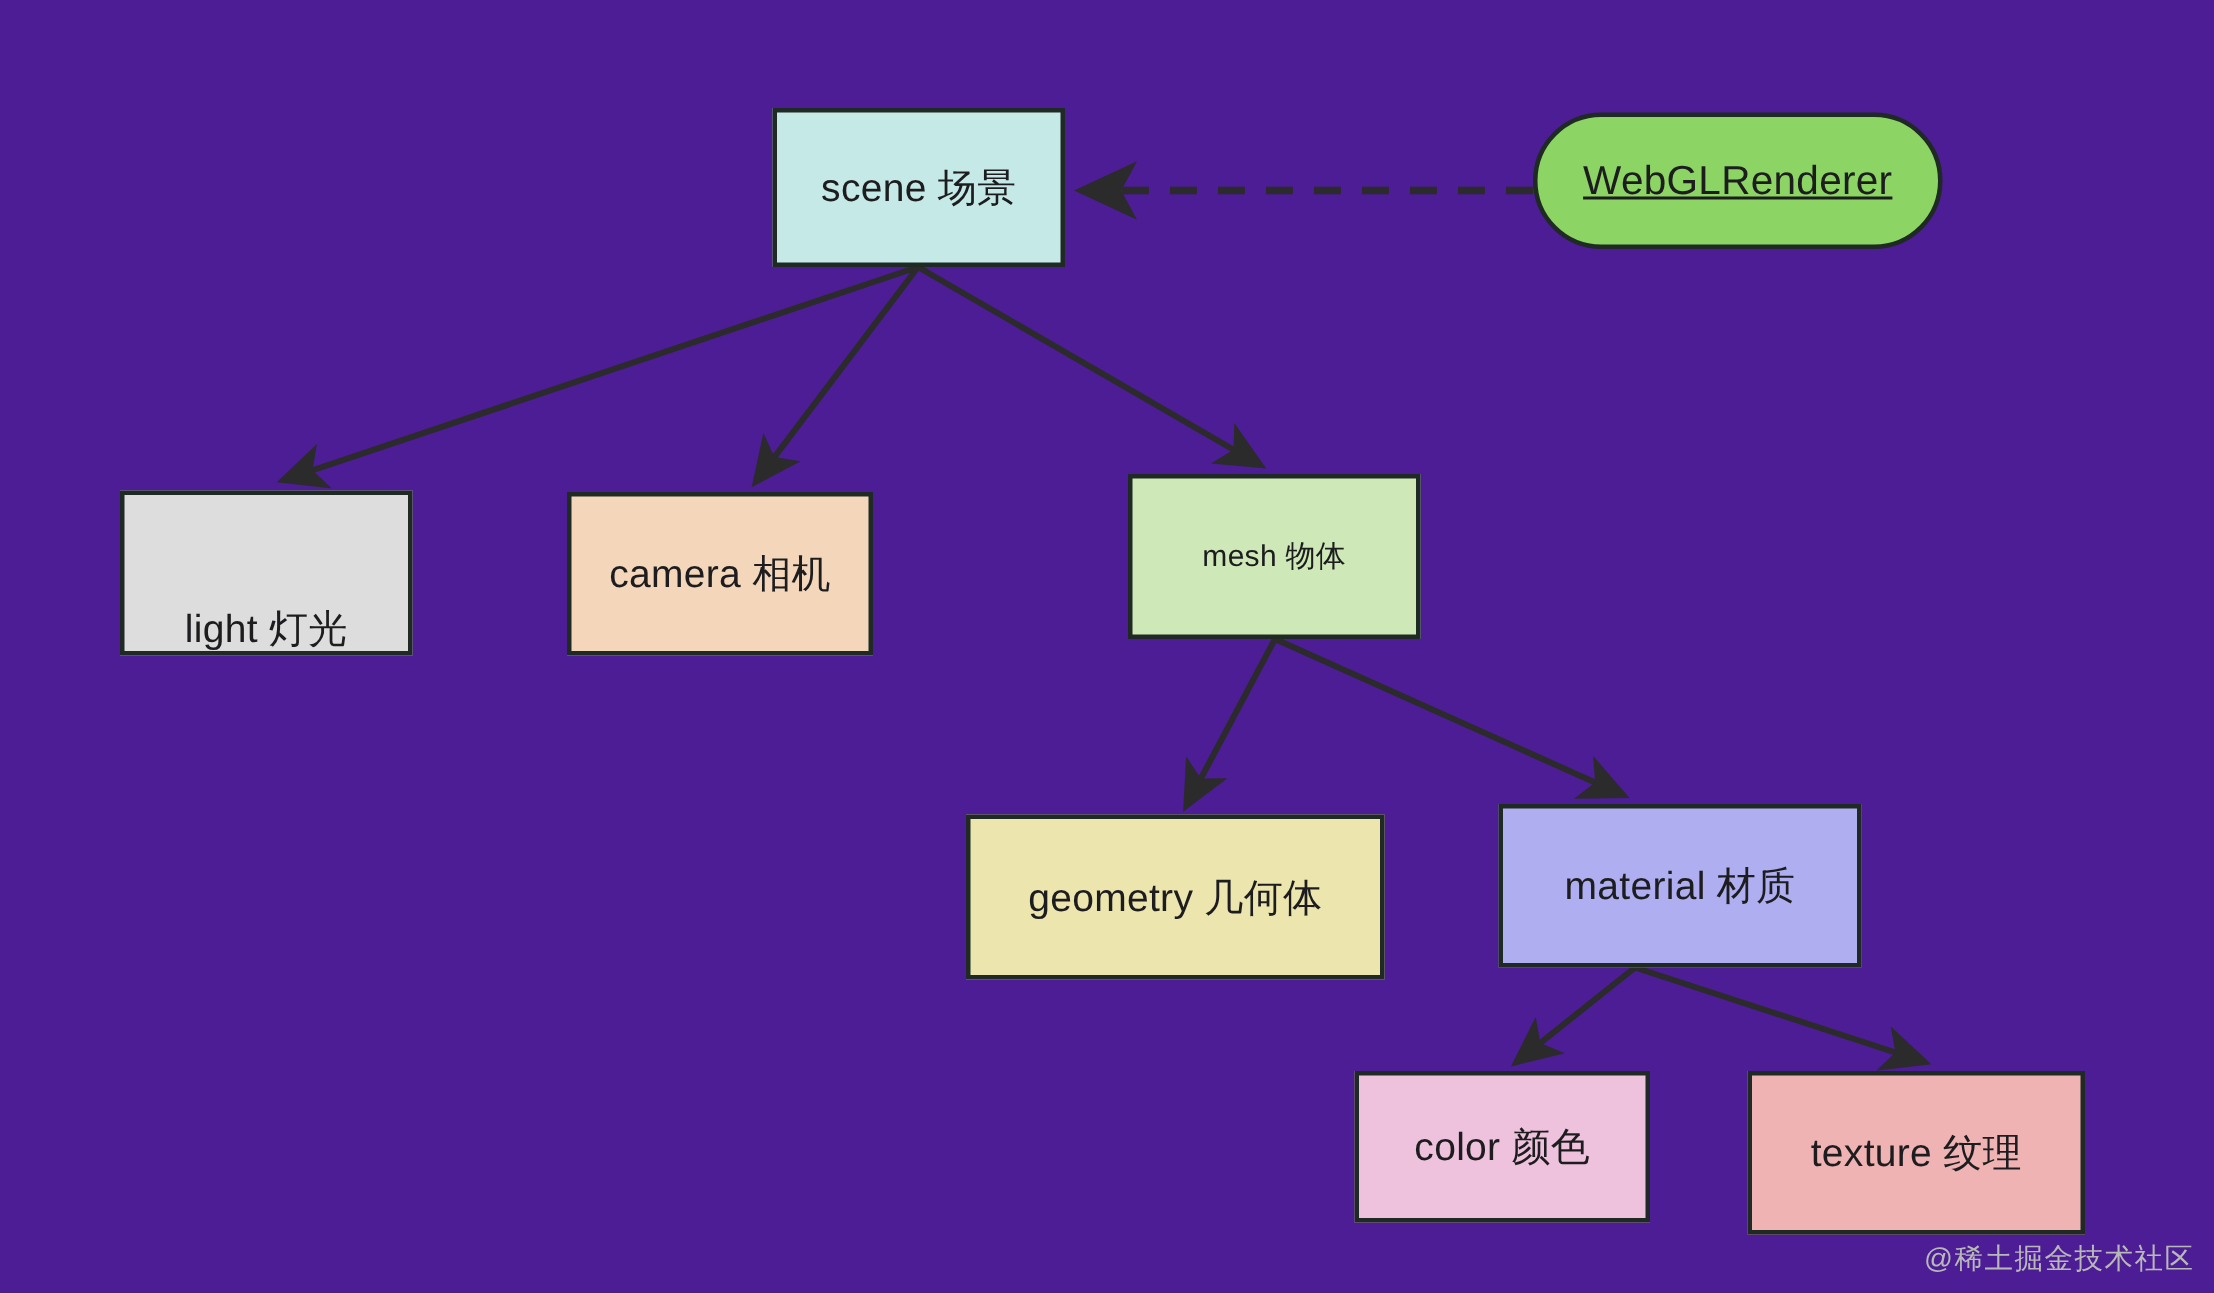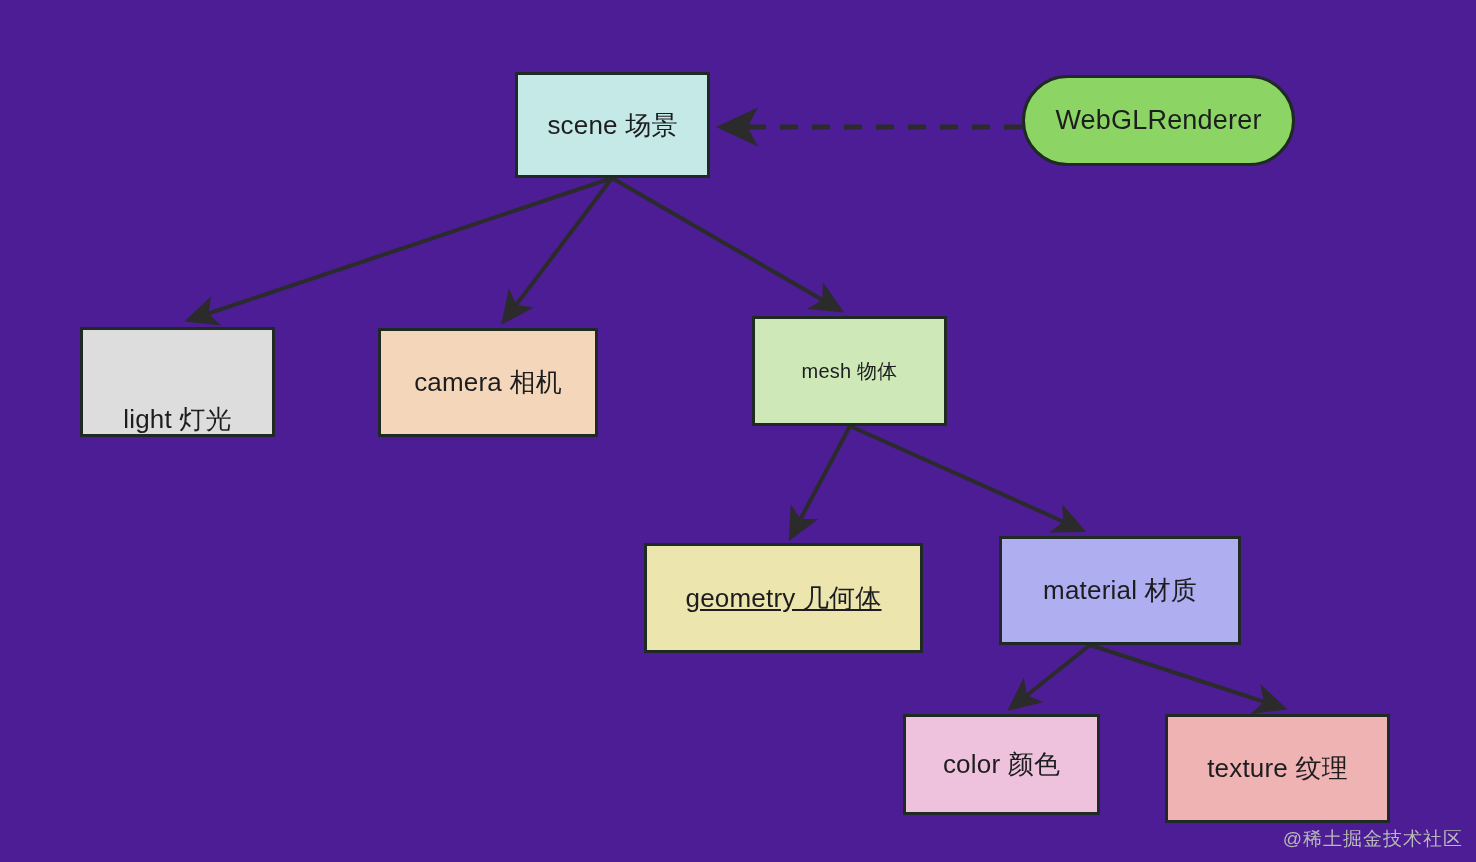--- a/index.html
+++ b/index.html
@@ -79,33 +79,33 @@
         <line x1="850" y1="426" x2="1082" y2="530" stroke="#2b2b2b" stroke-width="4" stroke-linecap="butt" marker-end="url(#arrowhead)"></line>
         <line x1="1090" y1="645" x2="1011" y2="708" stroke="#2b2b2b" stroke-width="4" stroke-linecap="butt" marker-end="url(#arrowhead)"></line>
         <line x1="1090" y1="645" x2="1283" y2="708" stroke="#2b2b2b" stroke-width="4" stroke-linecap="butt" marker-end="url(#arrowhead)"></line>
       </g>
   </svg>
 
   <div id="nodes-layer">
       <div class="node" style="left: 515px; top: 72px; width: 195px; height: 106px; background: rgb(197, 233, 231); border-color: rgb(31, 42, 36); color: rgb(29, 29, 32); font-size: 26px;">
         <span class="node-label">scene 场景</span>
       </div>
-      <div class="node rounded" style="left: 1022px; top: 75px; width: 273px; height: 91px; background: rgb(140, 213, 100); border-color: rgb(31, 42, 36); color: rgb(29, 29, 32); font-size: 27px;">
+      <div class="node rounded" style="left: 1022px; top: 75px; width: 273px; height: 91px; background: rgb(140, 213, 100); border-color: rgb(31, 42, 36); color: rgb(29, 29, 32); font-size: 27px; text-decoration: underline;">
         <span class="node-label">WebGLRenderer</span>
       </div>
       <div class="node" style="left: 80px; top: 327px; width: 195px; height: 110px; background: rgb(221, 221, 221); border-color: rgb(31, 42, 36); color: rgb(29, 29, 32); font-size: 26px; align-items: flex-end;">
         <span class="node-label">light 灯光</span>
       </div>
-      <div class="node" style="left: 378px; top: 328px; width: 220px; height: 109px; background: rgb(244, 215, 187); border-color: rgb(31, 42, 36); color: rgb(29, 29, 32); font-size: 26px;">
+      <div class="node" style="left: 378px; top: 328px; width: 204px; height: 109px; background: rgb(244, 215, 187); border-color: rgb(31, 42, 36); color: rgb(29, 29, 32); font-size: 26px;">
         <span class="node-label">camera 相机</span>
       </div>
       <div class="node" style="left: 752px; top: 316px; width: 195px; height: 110px; background: rgb(206, 233, 183); border-color: rgb(31, 42, 36); color: rgb(29, 29, 32); font-size: 20px;">
         <span class="node-label">mesh 物体</span>
       </div>
-      <div class="node" style="left: 644px; top: 543px; width: 279px; height: 110px; background: rgb(236, 229, 174); border-color: rgb(31, 42, 36); color: rgb(29, 29, 32); font-size: 26px; text-decoration: underline;">
+      <div class="node" style="left: 644px; top: 543px; width: 279px; height: 110px; background: rgb(236, 229, 174); border-color: rgb(31, 42, 36); color: rgb(29, 29, 32); font-size: 26px;">
         <span class="node-label">geometry 几何体</span>
       </div>
       <div class="node" style="left: 967px; top: 536px; width: 242px; height: 109px; background: rgb(174, 174, 240); border-color: rgb(31, 42, 36); color: rgb(29, 29, 32); font-size: 26px; margin-left: 32px;">
         <span class="node-label">material 材质</span>
       </div>
       <div class="node" style="left: 903px; top: 714px; width: 197px; height: 101px; background: rgb(238, 194, 221); border-color: rgb(31, 42, 36); color: rgb(29, 29, 32); font-size: 26px;">
         <span class="node-label">color 颜色</span>
       </div>
       <div class="node" style="left: 1165px; top: 714px; width: 225px; height: 109px; background: rgb(240, 179, 179); border-color: rgb(31, 42, 36); color: rgb(29, 29, 32); font-size: 26px;">
         <span class="node-label">texture 纹理</span>

